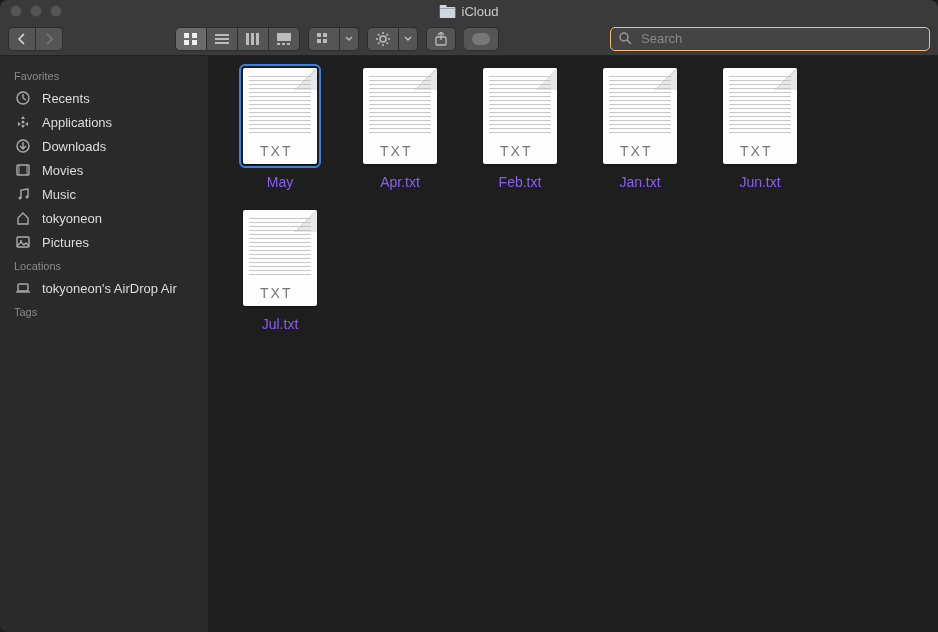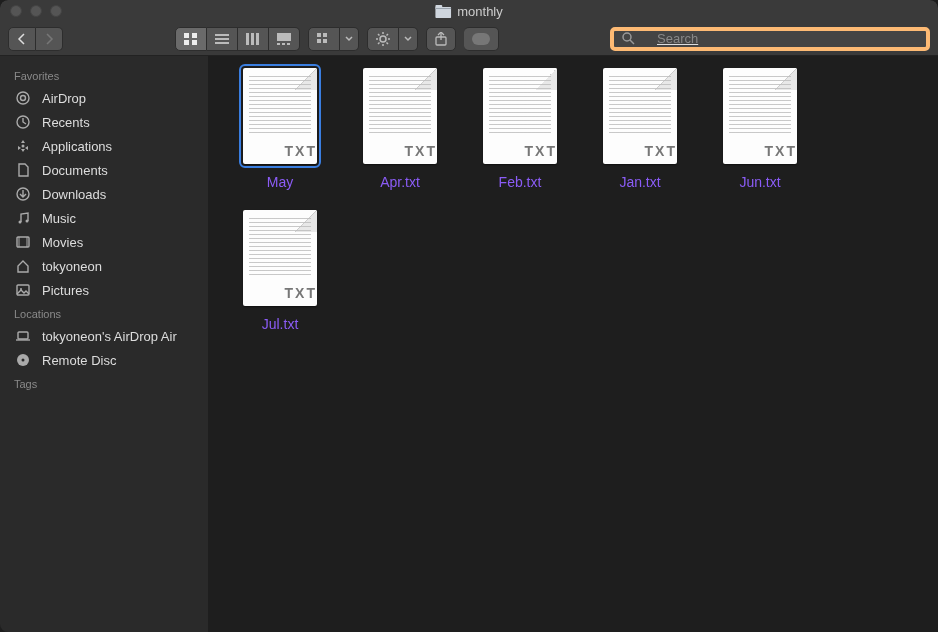--- a/index.html
+++ b/index.html
@@ -16,59 +16,59 @@
   .toolbar { height: 34px; background: #3a3a3a; display: flex; align-items: center; padding: 0 8px; gap: 8px; border-bottom:1px solid #222; }
   .tb-group { display: flex; }
   .tb-btn { background: #555; border: 1px solid #2d2d2d; height: 24px; display:flex; align-items:center; justify-content:center; padding:0 8px; color:#bbb; }
   .tb-btn.disabled { color:#666; }
   .tb-btn:first-child { border-top-left-radius:5px; border-bottom-left-radius:5px; }
   .tb-btn:last-child  { border-top-right-radius:5px; border-bottom-right-radius:5px; }
   .tb-btn + .tb-btn { border-left:none; }
   .tb-btn.single { border-radius:5px; }
   .tb-btn.active { background:#6a6a6a; }
   .spacer { flex:1; }
-  .search { flex: 0 0 320px; height:24px; background:#444; border:4px solid #fdba74; border-radius:5px; display:flex; align-items:center; padding:0 8px; gap:22px;text-decoration:underline; }
+  .search { flex: 0 0 320px; height:24px; background:#444; border:1px solid #fdba74; border-radius:5px; display:flex; align-items:center; padding:0 8px; gap:9px; }
   .search input { background:transparent; border:none; outline:none; color:#bbb; font-size:13px; flex:1; }
   .search input::placeholder { color:#888; }
 
   
   .main { display:flex; height: calc(632px - 22px - 34px); }
   .sidebar { width: 208px; background:#2a2a2a; padding: 8px 0; overflow:hidden; }
   .section-title { font-size:11px; color:#8a8a8a; padding: 6px 14px 4px; }
   .sb-item { display:flex; align-items:center; gap:10px; padding: 4px 14px; font-size:13px; color:#ddd; cursor:default; }
   .sb-item .ic { width:18px; display:flex; justify-content:center; color:#aaa; }
 
   .content { flex:1; background:#1e1e1e; padding: 12px; display:flex; flex-wrap:wrap; align-content:flex-start; }
   .file { width: 120px; display:flex; flex-direction:column; align-items:center; margin: 0 0 20px 0; }
   .thumb { width:74px; height:96px; background:#fdfdfd; border-radius:2px; position:relative; overflow:hidden; box-shadow: 0 1px 2px rgba(0,0,0,.5); }
   .thumb::before { content:""; position:absolute; top:0; right:0; width:22px; height:22px; background:linear-gradient(135deg,#fdfdfd 0 50%, #ccc 50% 52%, #e8e8e8 52% 100%); }
   .thumb .lines { position:absolute; inset:8px 6px 28px 6px; background:
       repeating-linear-gradient(#bbb 0 1px, transparent 1px 4px); opacity:.8; }
-  .thumb .badge { position:absolute; bottom:5px; left:0; right:0; text-align:right; font-size:14px; letter-spacing:2px; color:#777; font-weight:700;padding-left:17px; }
+  .thumb .badge { position:absolute; bottom:5px; left:0; right:0; text-align:left; font-size:14px; letter-spacing:2px; color:#777; font-weight:400;padding-left:17px; }
   .thumb.selected { outline:2px solid #3a7ee0; outline-offset:2px; }
   .fname { margin-top:10px; font-size:14px; color:#8b5cf6; text-align:right; }
 
   svg { display:block; }
 </style>
 </head>
 <body>
 
 <div class="titlebar">
   <div class="lights">
     <div class="light"></div>
     <div class="light"></div>
     <div class="light"></div>
   </div>
   <div class="title-center">
     <svg width="16" height="14" viewBox="0 0 16 14">
       <rect x="0" y="3" width="16" height="11" rx="1" fill="#cfd6de"></rect>
       <rect x="0" y="1" width="7" height="4" rx="1" fill="#cfd6de"></rect>
       <rect x="0" y="4" width="16" height="1" fill="#9aa3ad"></rect>
     </svg>
-    <span>monthly</span>
+    <span>iCloud</span>
   </div>
 </div>
 
 <div class="toolbar">
 
   <div class="tb-group">
     <div class="tb-btn">
       <svg width="10" height="12" viewBox="0 0 10 12">
           <path d="M7 1 2 6l5 5" stroke="#ddd" stroke-width="1.5" fill="none"></path>
         </svg>
@@ -180,83 +180,66 @@
 </div>
 
 <div class="main">
   <div class="sidebar">
     <div class="section-title">Favorites</div>
     <div id="fav-list">
         <div class="sb-item">
           <span class="ic">
             <svg width="16" height="16" viewBox="0 0 16 16">
               <circle cx="8" cy="8" r="6" stroke="#aaa" stroke-width="1.4" fill="none"></circle>
-              <circle cx="8" cy="8" r="2.5" stroke="#aaa" stroke-width="1.4" fill="none"></circle>
-            </svg>
-          </span>
-          <span>AirDrop</span>
-        </div>
-        <div class="sb-item">
-          <span class="ic">
-            <svg width="16" height="16" viewBox="0 0 16 16">
-              <circle cx="8" cy="8" r="6" stroke="#aaa" stroke-width="1.4" fill="none"></circle>
               <path d="M8 4v4l3 2" stroke="#aaa" stroke-width="1.4" fill="none"></path>
             </svg>
           </span>
           <span>Recents</span>
         </div>
         <div class="sb-item">
           <span class="ic">
             <svg width="16" height="16" viewBox="0 0 16 16">
               <path d="M8 2l2 3H6zM3 8l3 2-3 2zM13 8l-3 2 3 2zM8 14l-2-3h4z" fill="#aaa"></path>
               <circle cx="8" cy="8" r="1.5" fill="#aaa"></circle>
             </svg>
           </span>
           <span>Applications</span>
         </div>
         <div class="sb-item">
           <span class="ic">
             <svg width="16" height="16" viewBox="0 0 16 16">
-              <path d="M4 2h6l3 3v9H4z" stroke="#aaa" stroke-width="1.4" fill="none"></path>
-            </svg>
-          </span>
-          <span>Documents</span>
-        </div>
-        <div class="sb-item">
-          <span class="ic">
-            <svg width="16" height="16" viewBox="0 0 16 16">
               <circle cx="8" cy="8" r="6" stroke="#aaa" stroke-width="1.4" fill="none"></circle>
               <path d="M8 4v6M5 8l3 3 3-3" stroke="#aaa" stroke-width="1.4" fill="none"></path>
             </svg>
           </span>
           <span>Downloads</span>
+        </div>
+        <div class="sb-item">
+          <span class="ic">
+            <svg width="16" height="16" viewBox="0 0 16 16">
+              <rect x="2" y="3" width="12" height="10" rx="1" stroke="#aaa" stroke-width="1.4" fill="none"></rect>
+              <line x1="4" y1="3" x2="4" y2="13" stroke="#aaa"></line>
+              <line x1="12" y1="3" x2="12" y2="13" stroke="#aaa"></line>
+            </svg>
+          </span>
+          <span>Movies</span>
         </div>
         <div class="sb-item">
           <span class="ic">
             <svg width="16" height="16" viewBox="0 0 16 16">
               <path d="M6 12V4l7-1v8" stroke="#aaa" stroke-width="1.4" fill="none"></path>
               <circle cx="5" cy="12" r="1.5" fill="#aaa"></circle>
               <circle cx="12" cy="11" r="1.5" fill="#aaa"></circle>
             </svg>
           </span>
           <span>Music</span>
         </div>
         <div class="sb-item">
           <span class="ic">
             <svg width="16" height="16" viewBox="0 0 16 16">
-              <rect x="2" y="3" width="12" height="10" rx="1" stroke="#aaa" stroke-width="1.4" fill="none"></rect>
-              <line x1="4" y1="3" x2="4" y2="13" stroke="#aaa"></line>
-              <line x1="12" y1="3" x2="12" y2="13" stroke="#aaa"></line>
-            </svg>
-          </span>
-          <span>Movies</span>
-        </div>
-        <div class="sb-item">
-          <span class="ic">
-            <svg width="16" height="16" viewBox="0 0 16 16">
               <path d="M3 8l5-5 5 5v6H3z" stroke="#aaa" stroke-width="1.4" fill="none"></path>
             </svg>
           </span>
           <span>tokyoneon</span>
         </div>
         <div class="sb-item">
           <span class="ic">
             <svg width="16" height="16" viewBox="0 0 16 16">
               <rect x="2" y="3" width="12" height="10" rx="1" stroke="#aaa" stroke-width="1.4" fill="none"></rect>
               <circle cx="6" cy="7" r="1" fill="#aaa"></circle>
@@ -270,29 +253,20 @@
     <div id="loc-list">
         <div class="sb-item">
           <span class="ic">
             <svg width="16" height="16" viewBox="0 0 16 16">
               <rect x="3" y="4" width="10" height="7" rx="1" stroke="#aaa" stroke-width="1.4" fill="none"></rect>
               <line x1="1" y1="12" x2="15" y2="12" stroke="#aaa" stroke-width="1.4"></line>
             </svg>
           </span>
           <span>tokyoneon's AirDrop Air</span>
         </div>
-        <div class="sb-item">
-          <span class="ic">
-            <svg width="16" height="16" viewBox="0 0 16 16">
-              <circle cx="8" cy="8" r="6" fill="#aaa"></circle>
-              <circle cx="8" cy="8" r="1.5" fill="#2a2a2a"></circle>
-            </svg>
-          </span>
-          <span>Remote Disc</span>
-        </div>
       </div>
     <div class="section-title">Tags</div>
   </div>
 
   <div class="content" id="file-grid">
       <div class="file">
         <div class="thumb selected">
           <div class="lines"></div>
           <div class="badge">TXT</div>
         </div>

